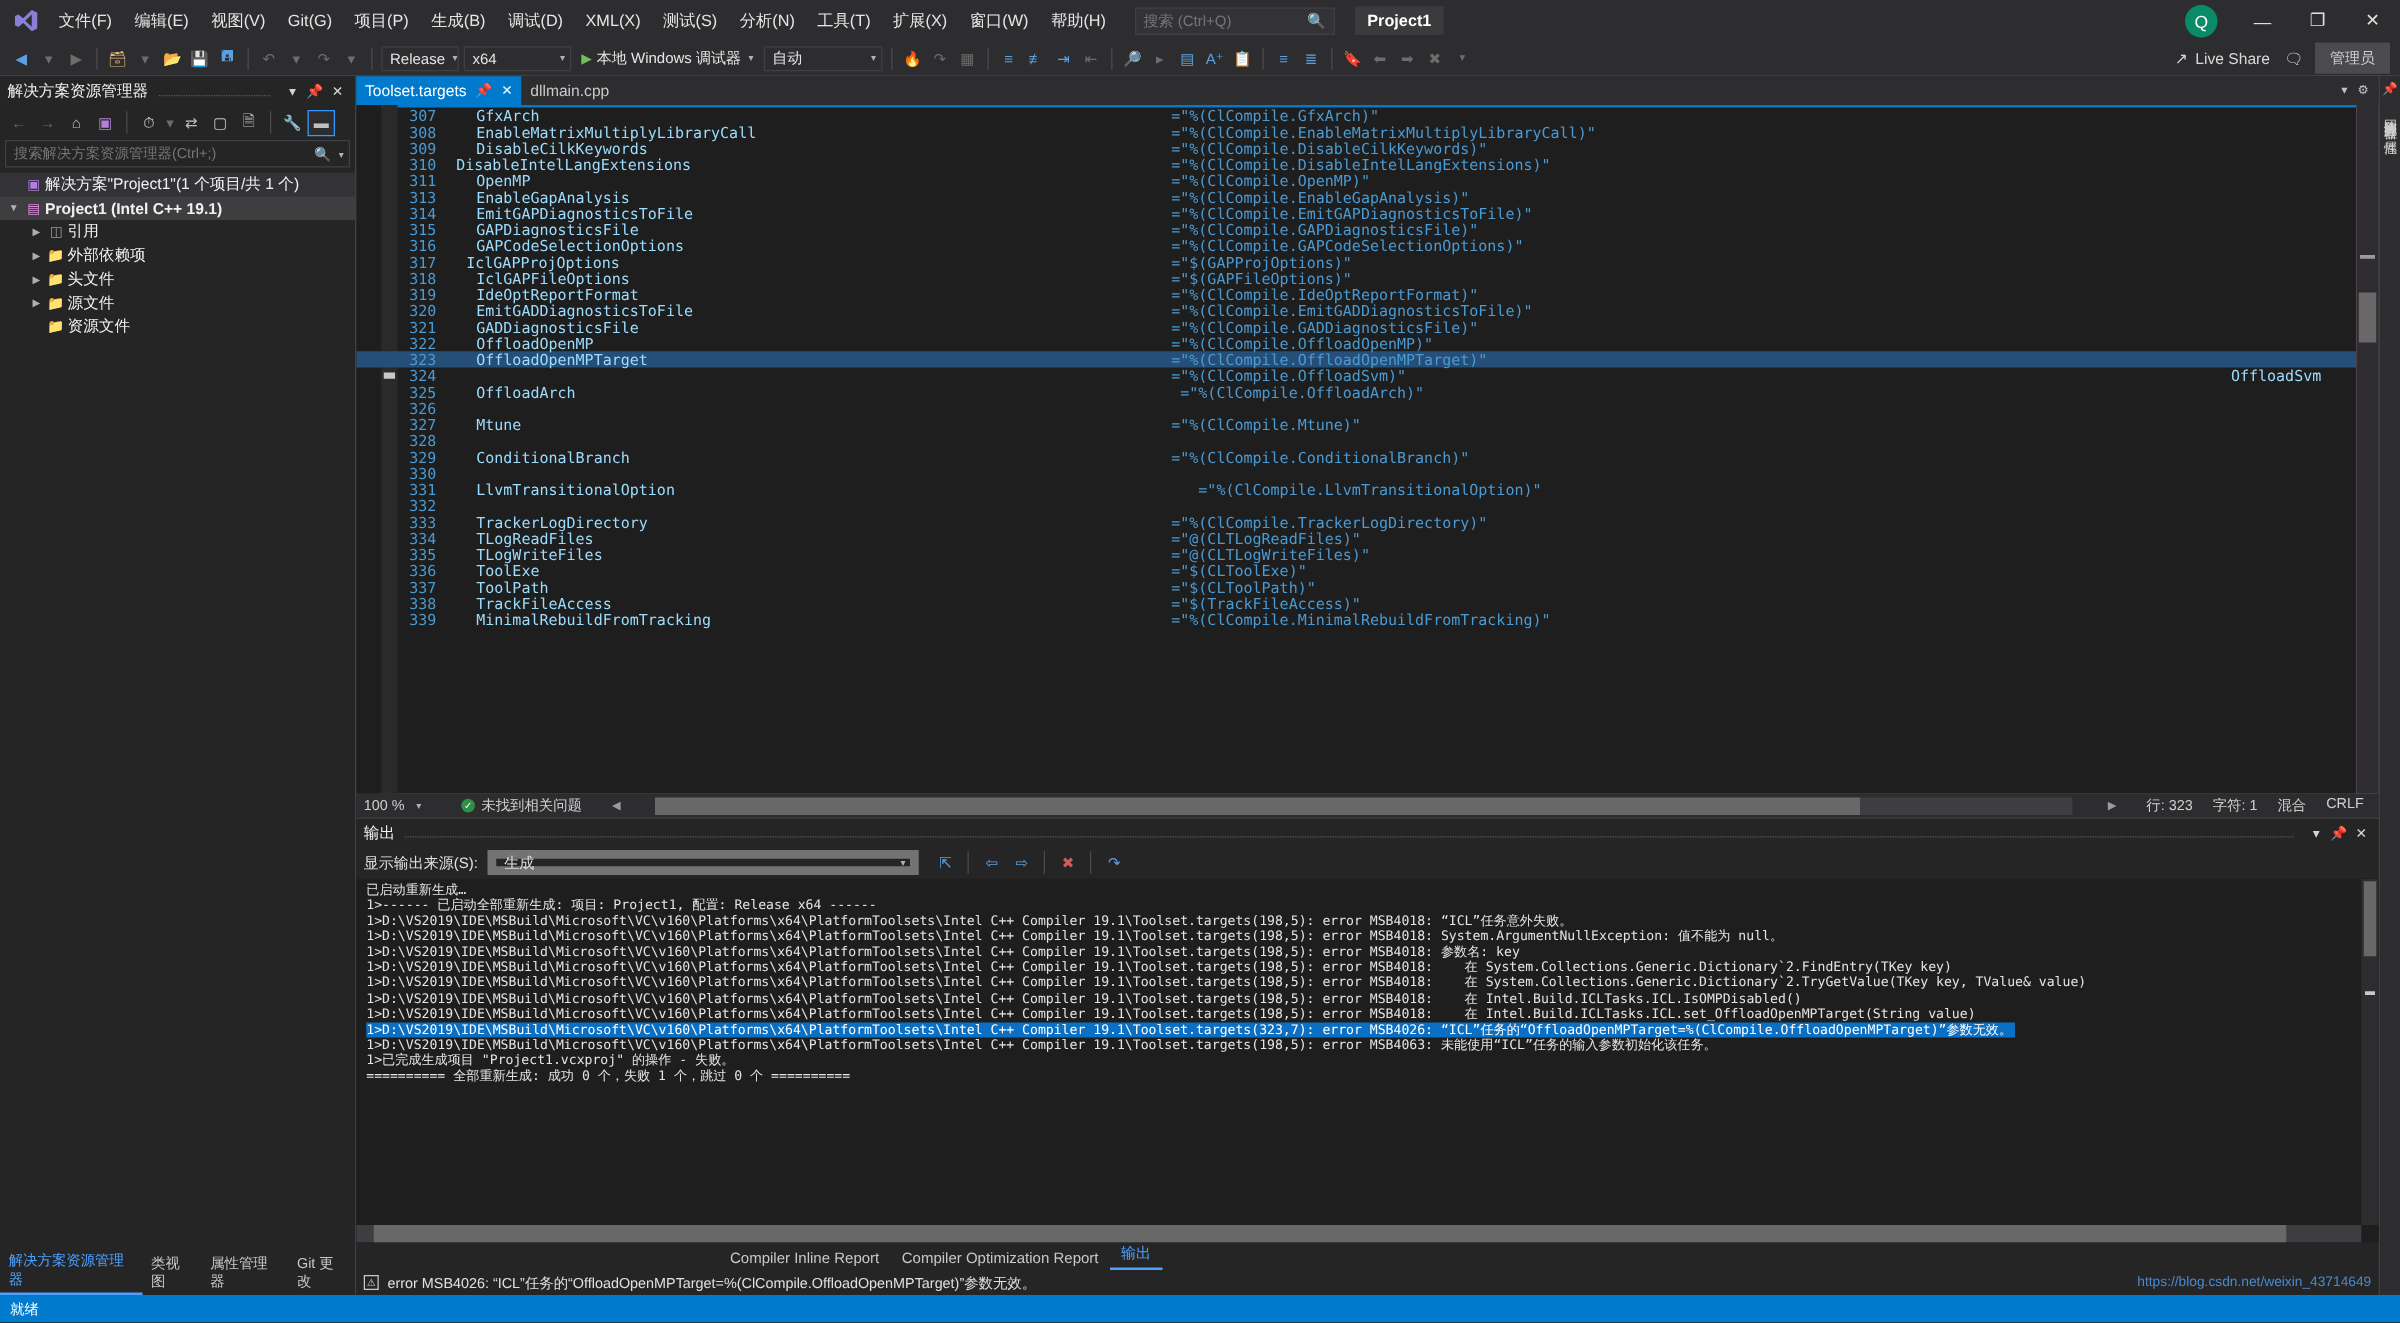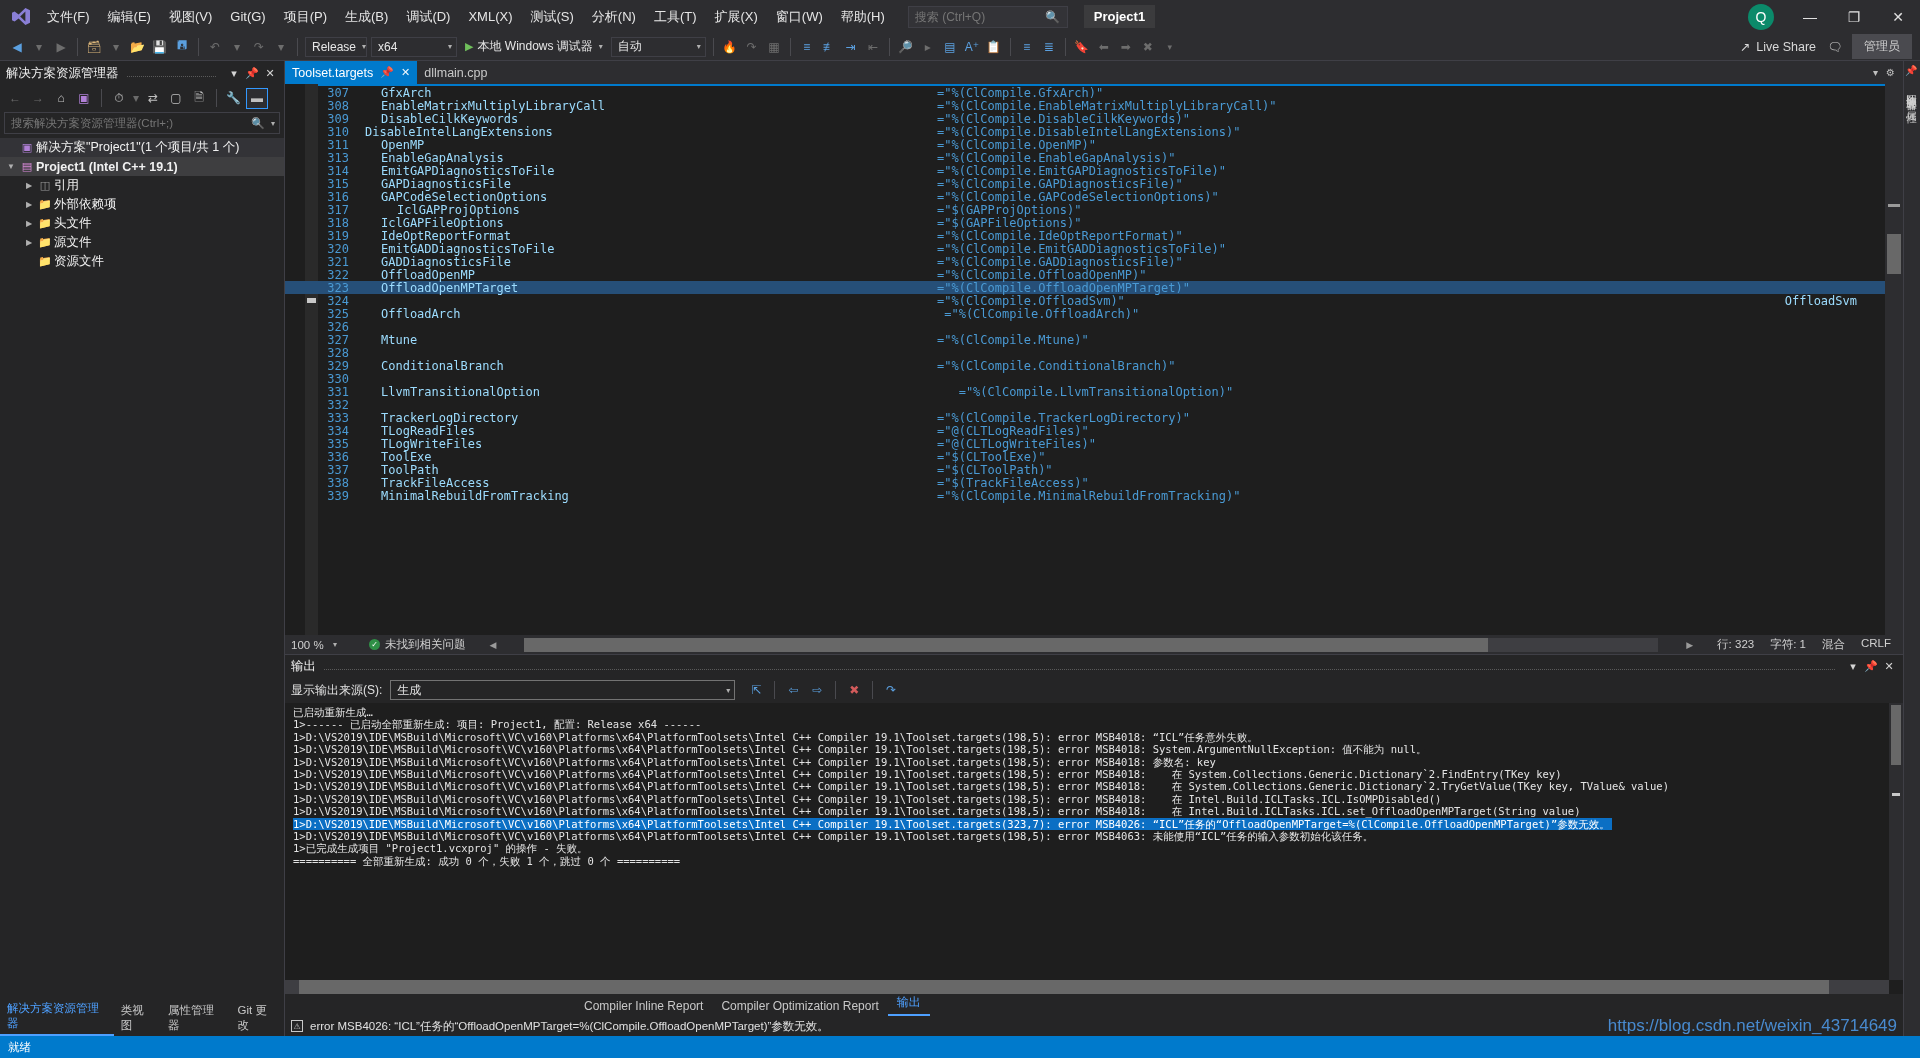--- a/index.html
+++ b/index.html
@@ -135,21 +135,21 @@
   .harrow { color:#9a9a9a; font-size:9px; padding:0 4px; }
   .st-right { display:flex; gap:16px; padding-right:12px; margin-left:auto; }
 
   
   .outpanel { height:340px; background:#252526; display:flex; flex-direction:column;
               flex:0 0 340px; border-top:1px solid #3f3f46; }
   .out-hdr { height:22px; display:flex; align-items:center; padding:0 6px;
              font-size:12.5px; color:#f0f0f0; }
   .out-tb { height:26px; display:flex; align-items:center; padding:0 6px; gap:2px;
             font-size:12px; color:#e0e0e0; }
-  .out-combo { width:345px; height:20px; background:#252526; border:1px solid #737373;
+  .out-combo { width:345px; height:20px; background:#252526; border:7px solid #737373;
                display:flex; align-items:center; justify-content:space-between;
                padding:0 4px 0 6px; font-size:12px; margin-left:6px; margin-right:8px; }
   .ot-ico { width:22px;height:21px;display:flex;align-items:center;justify-content:center;
             font-size:12px;color:#c8c8c8; }
   .ot-ico.blue{color:#5ba0e0;} .ot-ico.red{color:#d35b5b;}
   .out-body { flex:1; background:#1e1e1e; position:relative; overflow:hidden;
               font-family:"DejaVu Sans Mono","Liberation Mono",monospace;
               font-size:10.5px; color:#e4e4e4; padding:3px 0 0 8px; }
   .ol { height:12.4px; white-space:pre; line-height:12.4px; }
   .ol.hl { background:#0b6fc4; color:#fff; display:inline-block; padding-right:2px;}
@@ -168,21 +168,21 @@
              flex:0 0 22px; padding-left:290px; }
   .btab { font-size:12px; padding:3px 9px; color:#c8c8c8; }
   .btab.active { color:#4ea0ff; border-bottom:2px solid #4ea0ff; }
 
   
   .errbar { height:20px; background:#252526; display:flex; align-items:center;
             font-size:11.5px; color:#e0e0e0; padding-left:6px; gap:7px;
             flex:0 0 20px; }
   .err-ic { width:12px;height:12px;border:1px solid #c9c9c9;display:flex;
             align-items:center;justify-content:center;font-size:8px;color:#c9c9c9; }
-  .watermark { margin-left:auto; font-size:17px; color:#4a90d9; padding-right:6px;
+  .watermark { margin-left:auto; font-size:11px; color:#4a90d9; padding-right:6px;
                opacity:.95; }
   .statusbar { height:22px; background:#007acc; display:flex; align-items:center;
                font-size:11.5px; color:#fff; padding:0 8px; flex:0 0 22px; }
 
   
   .rrail { width:17px; background:#2d2d30; display:flex; flex-direction:column;
            align-items:center; flex:0 0 17px; border-left:1px solid #3f3f46;
            padding-top:4px; gap:10px; }
   .rrail .v { writing-mode:vertical-rl; font-size:10.5px; color:#d0d0d0;
               letter-spacing:1px; }
@@ -394,21 +394,21 @@
           <div class="codelines" id="codelines">
               <div class="cl"><span class="lnum">307</span><span style="position: relative; display: inline-block; width: 1500px;"><span class="cname" style="margin-left: 24px;">GfxArch</span><span class="codecol2" style="color: rgb(74, 154, 212);">="%(ClCompile.GfxArch)"</span></span></div>
               <div class="cl"><span class="lnum">308</span><span style="position: relative; display: inline-block; width: 1500px;"><span class="cname" style="margin-left: 24px;">EnableMatrixMultiplyLibraryCall</span><span class="codecol2" style="color: rgb(74, 154, 212);">="%(ClCompile.EnableMatrixMultiplyLibraryCall)"</span></span></div>
               <div class="cl"><span class="lnum">309</span><span style="position: relative; display: inline-block; width: 1500px;"><span class="cname" style="margin-left: 24px;">DisableCilkKeywords</span><span class="codecol2" style="color: rgb(74, 154, 212);">="%(ClCompile.DisableCilkKeywords)"</span></span></div>
               <div class="cl"><span class="lnum">310</span><span style="position: relative; display: inline-block; width: 1500px;"><span class="cname" style="margin-left: 8px;">DisableIntelLangExtensions</span><span class="codecol2" style="color: rgb(74, 154, 212);">="%(ClCompile.DisableIntelLangExtensions)"</span></span></div>
               <div class="cl"><span class="lnum">311</span><span style="position: relative; display: inline-block; width: 1500px;"><span class="cname" style="margin-left: 24px;">OpenMP</span><span class="codecol2" style="color: rgb(74, 154, 212);">="%(ClCompile.OpenMP)"</span></span></div>
               <div class="cl"><span class="lnum">313</span><span style="position: relative; display: inline-block; width: 1500px;"><span class="cname" style="margin-left: 24px;">EnableGapAnalysis</span><span class="codecol2" style="color: rgb(74, 154, 212);">="%(ClCompile.EnableGapAnalysis)"</span></span></div>
               <div class="cl"><span class="lnum">314</span><span style="position: relative; display: inline-block; width: 1500px;"><span class="cname" style="margin-left: 24px;">EmitGAPDiagnosticsToFile</span><span class="codecol2" style="color: rgb(74, 154, 212);">="%(ClCompile.EmitGAPDiagnosticsToFile)"</span></span></div>
               <div class="cl"><span class="lnum">315</span><span style="position: relative; display: inline-block; width: 1500px;"><span class="cname" style="margin-left: 24px;">GAPDiagnosticsFile</span><span class="codecol2" style="color: rgb(74, 154, 212);">="%(ClCompile.GAPDiagnosticsFile)"</span></span></div>
               <div class="cl"><span class="lnum">316</span><span style="position: relative; display: inline-block; width: 1500px;"><span class="cname" style="margin-left: 24px;">GAPCodeSelectionOptions</span><span class="codecol2" style="color: rgb(74, 154, 212);">="%(ClCompile.GAPCodeSelectionOptions)"</span></span></div>
-              <div class="cl"><span class="lnum">317</span><span style="position: relative; display: inline-block; width: 1500px;"><span class="cname" style="margin-left: 40px;">IclGAPProjOptions</span><span class="codecol2" style="color: rgb(74, 154, 212);">="$(GAPProjOptions)"</span></span></div>
+              <div class="cl"><span class="lnum">317</span><span style="position: relative; display: inline-block; width: 1500px;"><span class="cname" style="margin-left: 16px;">IclGAPProjOptions</span><span class="codecol2" style="color: rgb(74, 154, 212);">="$(GAPProjOptions)"</span></span></div>
               <div class="cl"><span class="lnum">318</span><span style="position: relative; display: inline-block; width: 1500px;"><span class="cname" style="margin-left: 24px;">IclGAPFileOptions</span><span class="codecol2" style="color: rgb(74, 154, 212);">="$(GAPFileOptions)"</span></span></div>
               <div class="cl"><span class="lnum">319</span><span style="position: relative; display: inline-block; width: 1500px;"><span class="cname" style="margin-left: 24px;">IdeOptReportFormat</span><span class="codecol2" style="color: rgb(74, 154, 212);">="%(ClCompile.IdeOptReportFormat)"</span></span></div>
               <div class="cl"><span class="lnum">320</span><span style="position: relative; display: inline-block; width: 1500px;"><span class="cname" style="margin-left: 24px;">EmitGADDiagnosticsToFile</span><span class="codecol2" style="color: rgb(74, 154, 212);">="%(ClCompile.EmitGADDiagnosticsToFile)"</span></span></div>
               <div class="cl"><span class="lnum">321</span><span style="position: relative; display: inline-block; width: 1500px;"><span class="cname" style="margin-left: 24px;">GADDiagnosticsFile</span><span class="codecol2" style="color: rgb(74, 154, 212);">="%(ClCompile.GADDiagnosticsFile)"</span></span></div>
               <div class="cl"><span class="lnum">322</span><span style="position: relative; display: inline-block; width: 1500px;"><span class="cname" style="margin-left: 24px;">OffloadOpenMP</span><span class="codecol2" style="color: rgb(74, 154, 212);">="%(ClCompile.OffloadOpenMP)"</span></span></div>
               <div class="cl hl"><span class="lnum">323</span><span style="position: relative; display: inline-block; width: 1500px;"><span class="cname" style="margin-left: 24px;">OffloadOpenMPTarget</span><span class="codecol2" style="color: rgb(74, 154, 212);">="%(ClCompile.OffloadOpenMPTarget)"</span></span></div>
               <div class="cl"><span class="lnum">324</span><span style="position: relative; display: inline-block; width: 1500px; text-align: right;"><span class="cname" style="margin-left: 24px;">OffloadSvm</span><span class="codecol2" style="color: rgb(74, 154, 212);">="%(ClCompile.OffloadSvm)"</span></span></div>
               <div class="cl"><span class="lnum">325</span><span style="position: relative; display: inline-block; width: 1500px;"><span class="cname" style="margin-left: 24px;">OffloadArch</span><span class="codecol2" style="color: rgb(74, 154, 212);"> ="%(ClCompile.OffloadArch)"</span></span></div>
               <div class="cl"><span class="lnum">326</span><span style="position: relative; display: inline-block; width: 1500px;"></span></div>
               <div class="cl"><span class="lnum">327</span><span style="position: relative; display: inline-block; width: 1500px;"><span class="cname" style="margin-left: 24px;">Mtune</span><span class="codecol2" style="color: rgb(74, 154, 212);">="%(ClCompile.Mtune)"</span></span></div>

